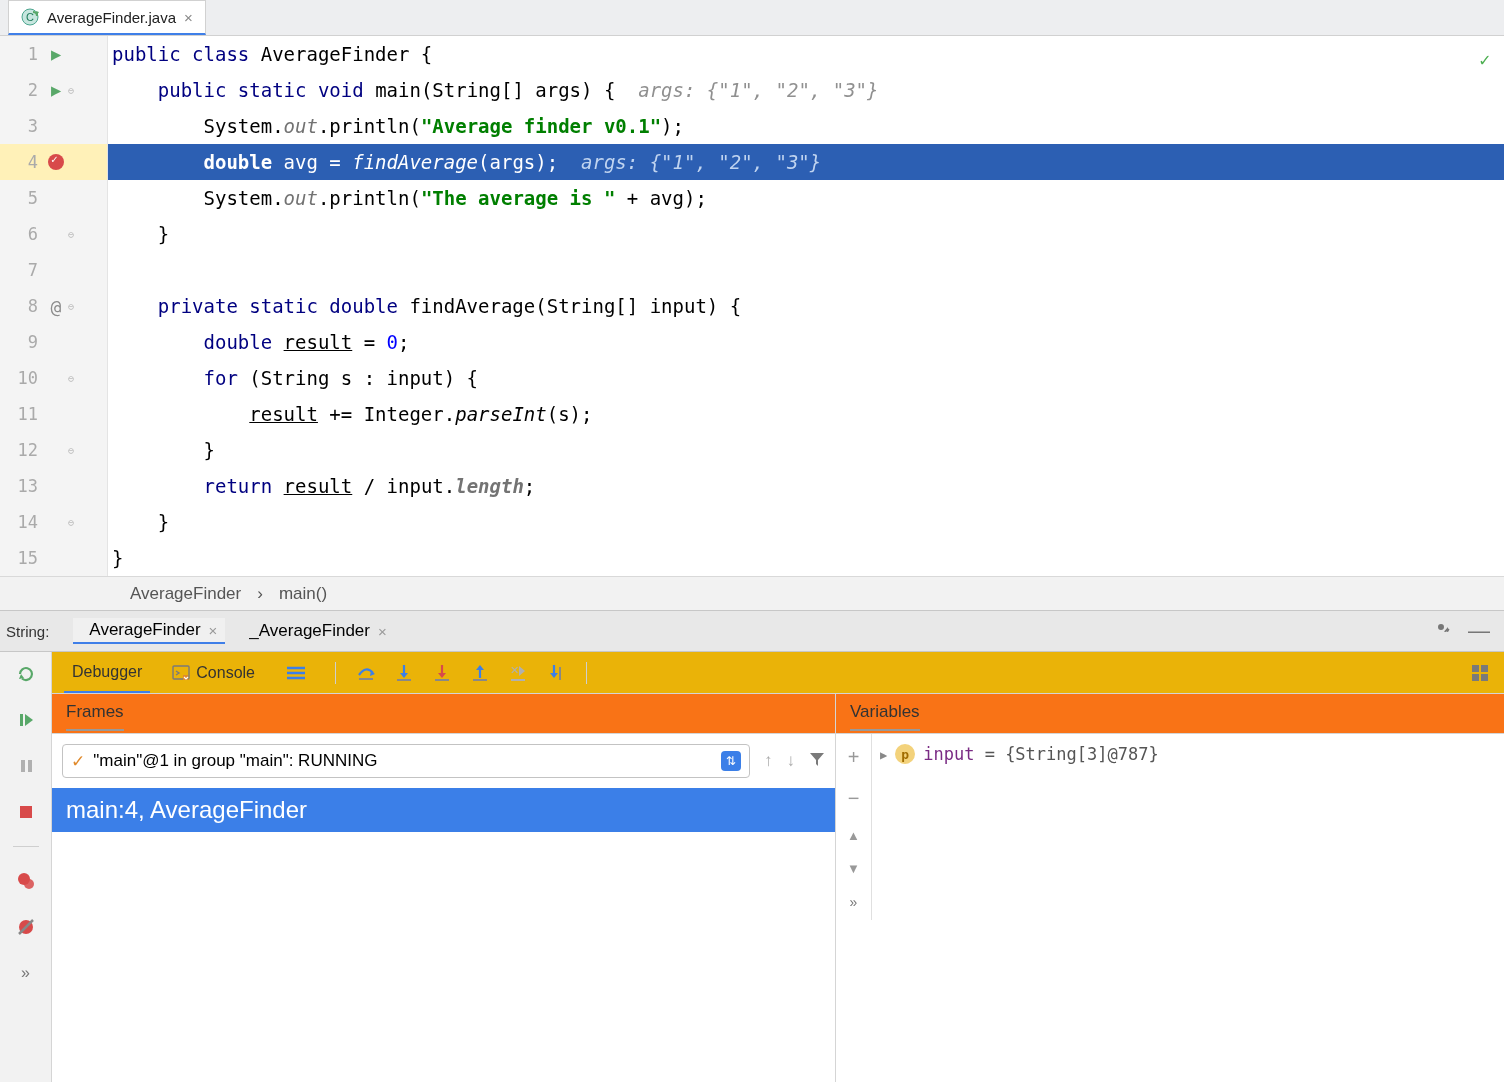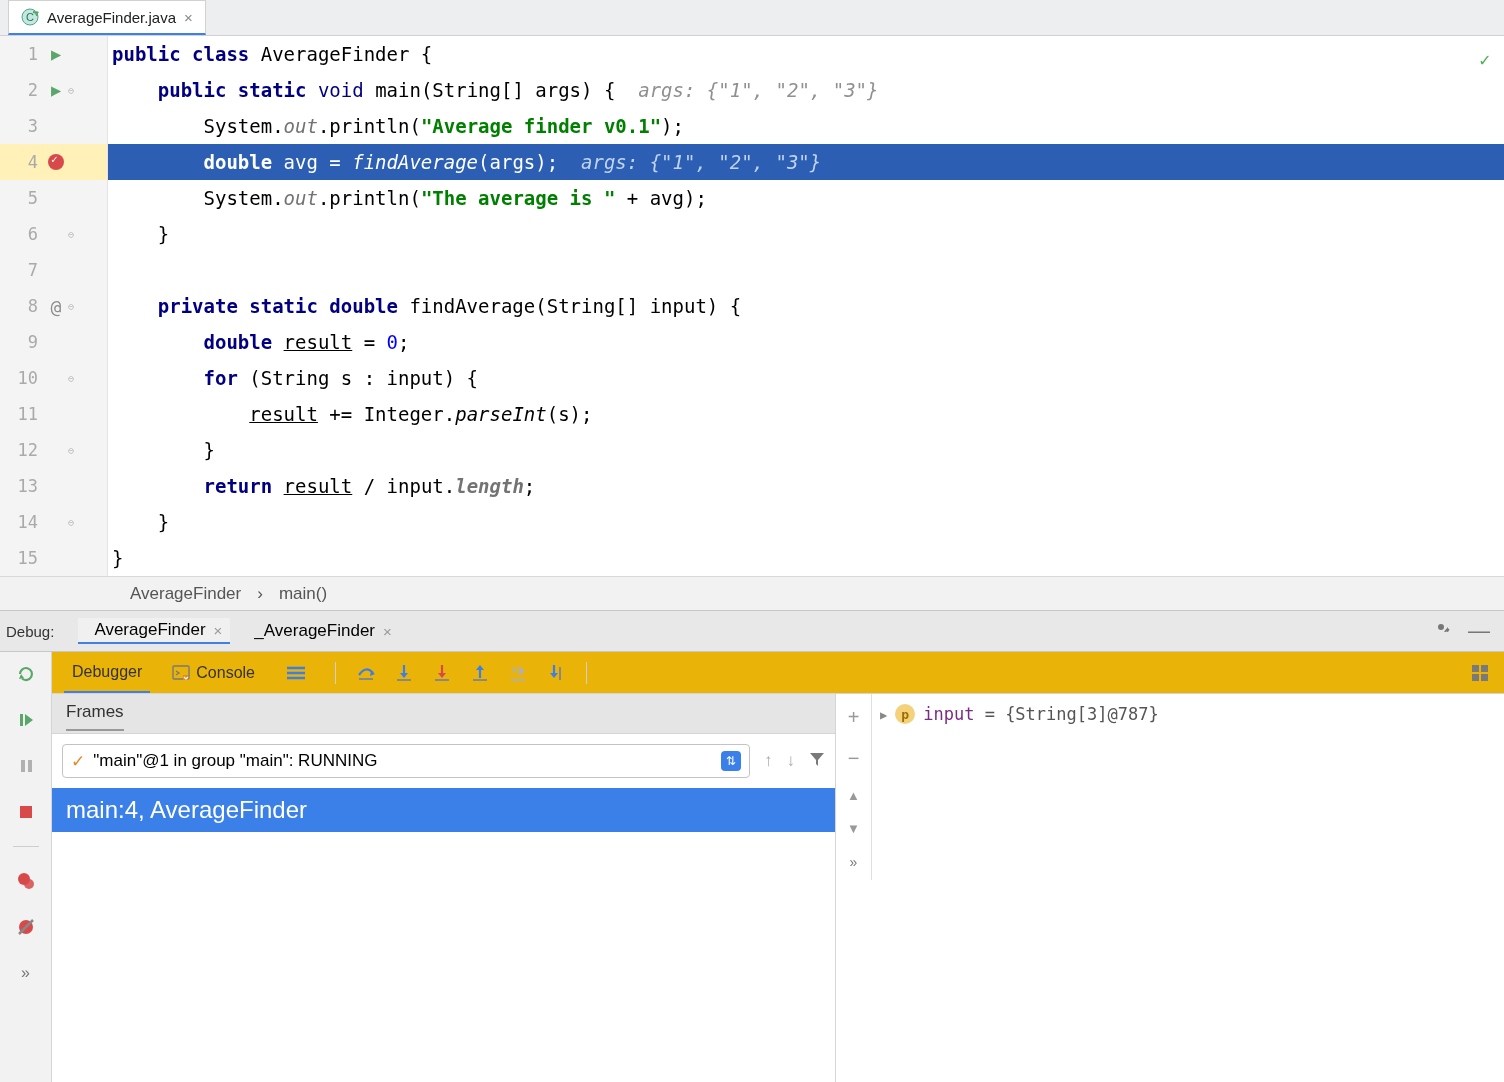--- a/index.html
+++ b/index.html
@@ -24,21 +24,21 @@
 .gutter-fold { width: 16px; color: #bbb; font-size: 10px; }
 .run-icon { color: #59a869; }
 .breakpoint { width: 16px; height: 16px; border-radius: 50%; background: #d84a4a; position: relative; }
 .breakpoint::after { content: "✓"; position: absolute; color: #fff; font-size: 11px; left: 3px; top: -1px; }
 .at-icon { color: #8c8c8c; font-size: 18px; }
 .code-area { flex: 1; font-family: "Menlo","Consolas",monospace; font-size: 19px; line-height: 36px; position: relative; }
 .code-line { height: 36px; padding-left: 4px; white-space: pre; }
 .exec-line { background: #2c5fb3; color: #fff; }
 .exec-line .cm-hint { color: #c0d4f0; }
 .gutter-row.exec { background: #fff1b8; }
-.kw   { color: #000080; font-weight: bold; }
+.kw   { color: #000080; font-weight: normal; }
 .kw-void { color: #000080; font-weight: normal; }
 .str  { color: #007f00; font-weight: bold; }
 .field{ color: #737373; font-style: italic; }
 .call-it { font-style: italic; }
 .cm-hint { color: #909090; font-style: italic; }
 .ident-u { text-decoration: underline; }
 .check-indicator { position: absolute; right: 14px; top: 6px; color: #4caf50; font-size: 18px; }
 .breadcrumb { height: 34px; padding: 0 0 0 130px; display: flex; align-items: center; gap: 16px; color: #555; font-size: 17px; background: #f2f2f2; border-top: 1px solid #d9d9d9; }
 .debug-header { height: 42px; background: #e8e8e8; border-top: 1px solid #c7c7c7; border-bottom: 1px solid #c7c7c7; display: flex; align-items: center; padding-left: 6px; gap: 8px; }
 .debug-label { font-size: 15px; color: #333; padding-right: 16px; }
@@ -54,21 +54,21 @@
 .debug-main { display: flex; flex-direction: column; flex: 1; }
 .debug-tabs { height: 42px; background: #eab308; border-bottom: 1px solid #d5d5d5; display: flex; align-items: center; padding-left: 12px; gap: 14px; }
 .dt-item { display: flex; align-items: center; height: 100%; padding: 0 8px; font-size: 16px; gap: 6px; color: #333; }
 .dt-item.active { border-bottom: 2px solid #3f7fe8; font-weight: 500; }
 .dt-sep { width: 1px; height: 22px; background: #cfcfcf; margin: 0 6px; }
 .dt-icons { display: flex; gap: 18px; align-items: center; }
 .dt-icons .ico { width: 20px; height: 20px; }
 .frames-var { display: flex; flex: 1; }
 .frames-panel { width: 784px; border-right: 1px solid #d5d5d5; display: flex; flex-direction: column; }
 .var-panel { flex: 1; display: flex; flex-direction: column; }
-.panel-title { height: 40px; padding: 8px 14px 0; font-size: 17px; color: #333; background: #e5e5e5; border-bottom: 1px solid #d5d5d5; }
+.panel-title { height: 40px; padding: 8px 14px 0; font-size: 17px; color: #333; background: #f97316; border-bottom: 1px solid #d5d5d5; }
 .panel-title span { display: inline-block; padding-bottom: 7px; border-bottom: 2px solid #999; }
 .thread-select { margin: 10px; display: flex; align-items: center; }
 .thread-drop { flex: 1; height: 34px; border: 1px solid #c3c3c3; border-radius: 4px; display: flex; align-items: center; padding: 0 8px; gap: 8px; font-size: 17px; }
 .thread-drop .chev { margin-left: auto; background: #3b7fe8; color: #fff; padding: 3px 5px; border-radius: 4px; font-size: 12px; }
 .tsel-icons { display: flex; gap: 14px; margin-left: 14px; color: #aaa; font-size: 17px; }
 .frame-row { background: #3b7fe8; color: #fff; padding: 8px 14px; font-size: 24px; }
 .var-content { display: flex; }
 .var-side { width: 36px; border-right: 1px solid #e0e0e0; display: flex; flex-direction: column; align-items: center; padding-top: 12px; gap: 18px; color: #999; font-size: 20px; }
 .var-list { padding: 10px 8px; display: flex; align-items: flex-start; gap: 8px; font-size: 17px; font-family: "Menlo","Consolas",monospace; }
 .var-expand { color: #888; font-size: 12px; margin-top: 4px; }
@@ -194,21 +194,21 @@
       </div>
     </div>
     <div class="breadcrumb">
       <span>AverageFinder</span>
       <span>›</span>
       <span>main()</span>
     </div>
   </div>
 
   <div class="debug-header">
-    <span class="debug-label">Debug:</span>
+    <span class="debug-label">String:</span>
     <div class="run-config active">
       <svg class="monitor-icon" viewBox="0 0 18 18">
           <rect x="1" y="3" width="16" height="10" rx="1" fill="none" stroke="#4a90d9" stroke-width="1.5"></rect>
           <rect x="6" y="14" width="6" height="1.5" fill="#4a90d9"></rect>
           <circle cx="14" cy="13" r="3" fill="#59a869"></circle>
         </svg>
       <span class="run-config-name">AverageFinder</span>
       <span class="run-close">×</span>
     </div>
     <div class="run-config">
@@ -378,20 +378,21 @@
                   <svg width="16" height="16" viewBox="0 0 16 16">
                     <polygon points="1,2 15,2 9,9 9,15 7,13 7,9" fill="#7a7a7a"></polygon>
                   </svg>
                 </span>
             </div>
           </div>
           <div class="frame-row"><span>main:4, AverageFinder</span></div>
         </div>
 
         <div class="var-panel">
+          <div class="panel-title"><span>Variables</span></div>
           <div class="var-content">
             <div class="var-side">
               <span>+</span>
               <span>−</span>
               <span style="font-size:13px">▲</span>
               <span style="font-size:13px">▼</span>
               <span style="font-size:14px;color:#777;margin-top:auto;margin-bottom:10px">»</span>
             </div>
             <div class="var-list">
               <span class="var-expand">▶</span>

